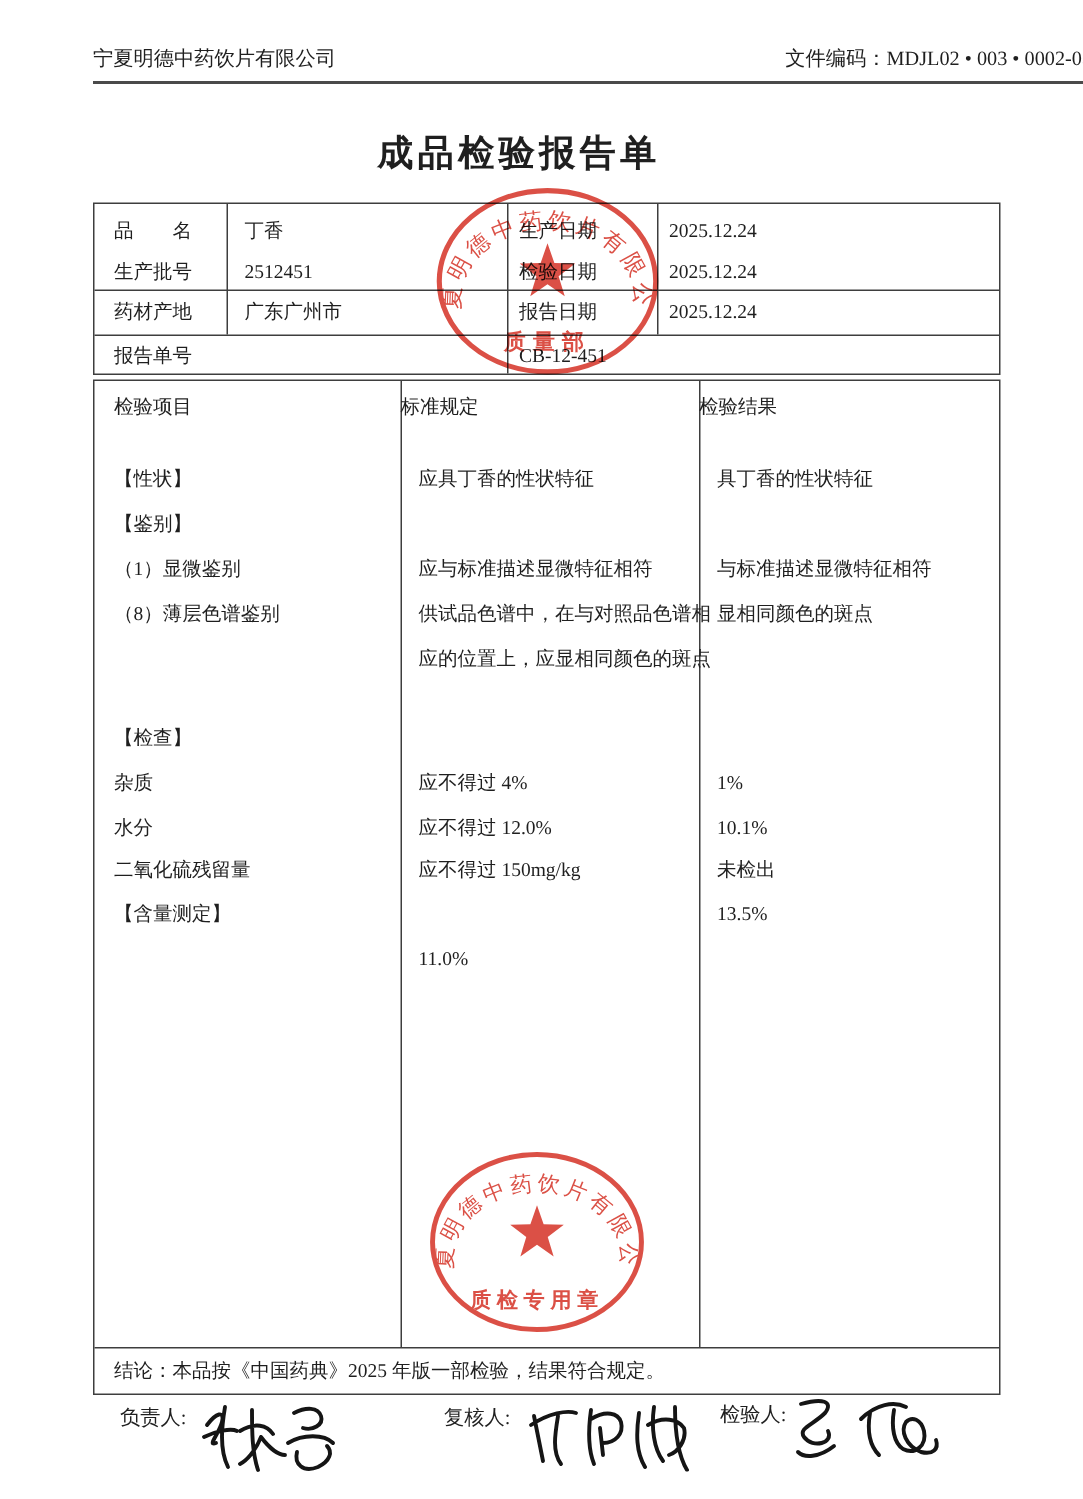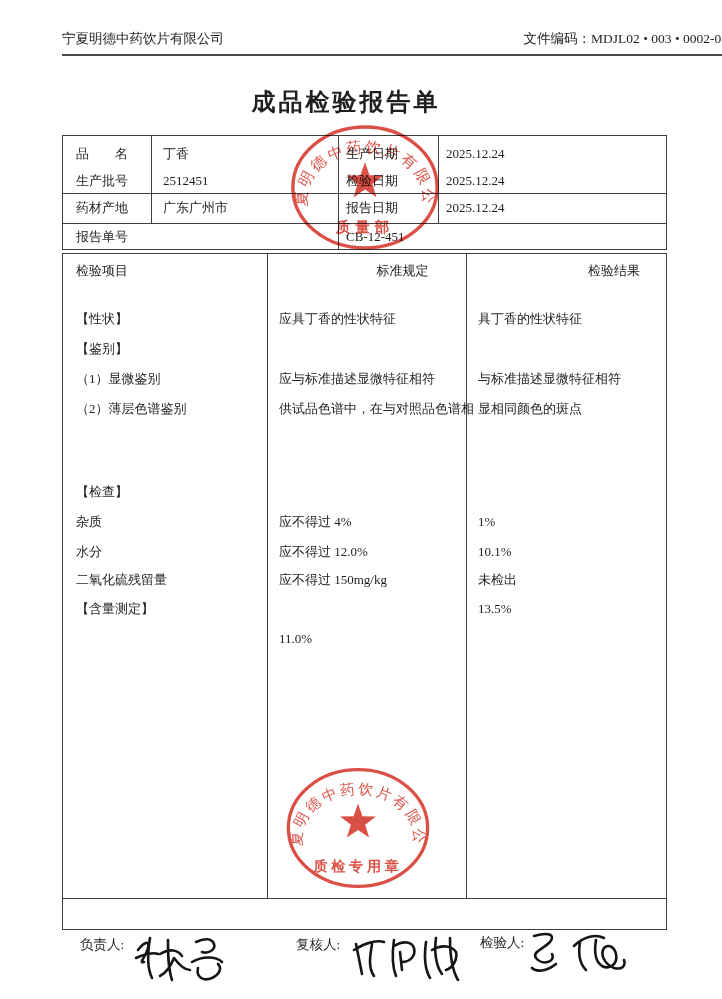--- a/index.html
+++ b/index.html
@@ -16,21 +16,21 @@
   .small{font-size:13.5px;white-space:nowrap;}
   .title{
     width:692px;text-align:center;
     font-size:24px;font-weight:bold;letter-spacing:3px;
   }
   .hdr-rule{border-top:2px solid #4a4a4a;height:0;}
   .tbl{position:absolute;border:1px solid #3e3e3e;box-sizing:border-box;background:transparent;}
   .vline{position:absolute;top:0;width:0;border-left:1px solid #3e3e3e;}
   .hline{position:absolute;left:0;right:0;height:0;border-top:1px solid #3e3e3e;}
   .cell{position:absolute;font-size:13px;white-space:nowrap;line-height:16px;}
-  .c{text-align:center;margin-left:36px;}
+  .c{text-align:left;}
   .uhead{text-underline-offset:4px;}
   .stamp{position:absolute;mix-blend-mode:multiply;opacity:.88;}
   .sig{position:absolute;}
   .sig path{fill:none;stroke:#151515;stroke-width:2.6;stroke-linecap:round;stroke-linejoin:round;}
 </style>
 </head>
 <body>
 
 <div class="page">
 
@@ -65,36 +65,37 @@
     <div class="cell" style="left:13px;top:93px">报告单号</div>
     <div class="cell" style="left:283px;top:93px">CB-12-451</div>
   </div>
 
   <div class="tbl" style="left:62px;top:253px;width:605px;height:677px">
     <div class="vline" style="left:204px;height:644px"></div>
     <div class="vline" style="left:403px;height:644px"></div>
 
     <div class="cell uhead" style="left:13px;top:9px">检验项目</div>
     <div class="cell uhead c" style="left:204px;top:9px;width:199px">标准规定</div>
-    <div class="cell uhead c" style="left:415px;top:9px;width:200px">检验结果</div>
+    <div class="cell uhead c" style="left:403px;top:9px;width:200px">检验结果</div>
 
     <div class="cell" style="left:13px;top:57px">【性状】</div>
     <div class="cell" style="left:216px;top:57px">应具丁香的性状特征</div>
     <div class="cell" style="left:415px;top:57px">具丁香的性状特征</div>
 
     <div class="cell" style="left:13px;top:87px">【鉴别】</div>
 
     <div class="cell" style="left:13px;top:117px">（1）显微鉴别</div>
     <div class="cell" style="left:216px;top:117px">应与标准描述显微特征相符</div>
     <div class="cell" style="left:415px;top:117px">与标准描述显微特征相符</div>
 
-    <div class="cell" style="left:13px;top:147px">（2）薄层色谱鉴别</div>
+    <div class="cell" style="left:13px;top:147px">（8）薄层色谱鉴别</div>
     <div class="cell" style="left:216px;top:147px">供试品色谱中，在与对照品色谱相</div>
     <div class="cell" style="left:415px;top:147px">显相同颜色的斑点</div>
 
+    <div class="cell" style="left:216px;top:177px">应的位置上，应显相同颜色的斑点</div>
 
     <div class="cell" style="left:13px;top:230px">【检查】</div>
 
     <div class="cell" style="left:13px;top:260px">杂质</div>
     <div class="cell" style="left:216px;top:260px">应不得过 4%</div>
     <div class="cell" style="left:415px;top:260px">1%</div>
 
     <div class="cell" style="left:13px;top:290px">水分</div>
     <div class="cell" style="left:216px;top:290px">应不得过 12.0%</div>
     <div class="cell" style="left:415px;top:290px">10.1%</div>
@@ -102,20 +103,21 @@
     <div class="cell" style="left:13px;top:318px">二氧化硫残留量</div>
     <div class="cell" style="left:216px;top:318px">应不得过 150mg/kg</div>
     <div class="cell" style="left:415px;top:318px">未检出</div>
 
     <div class="cell" style="left:13px;top:347px">【含量测定】</div>
     <div class="cell" style="left:415px;top:347px">13.5%</div>
 
     <div class="cell" style="left:216px;top:377px">11.0%</div>
 
     <div class="hline" style="top:644px"></div>
+    <div class="cell" style="left:13px;top:652px">结论：本品按《中国药典》2025 年版一部检验，结果符合规定。</div>
   </div>
 
   <div class="abs small" style="left:80px;top:936px">负责人:</div>
   <div class="abs small" style="left:296px;top:936px">复核人:</div>
   <div class="abs small" style="left:480px;top:934px">检验人:</div>
 
   <svg class="sig" style="left:128px;top:928px" width="105" height="58" viewBox="0 0 105 58">
     <path d="M10,22 C16,14 22,12 20,20 C18,28 10,36 16,34 M22,10 C20,22 18,38 24,50 M8,30 C16,26 26,24 30,26"></path>
     <path d="M40,12 C40,26 40,40 44,52 M32,26 C42,20 50,22 54,28 M46,30 C42,40 36,46 32,48 M46,30 C52,38 58,42 62,42"></path>
     <path d="M68,14 C76,10 84,10 86,16 C88,22 80,26 74,24 M64,34 C74,28 88,28 94,34 M70,40 C68,48 74,54 84,50 C92,46 94,40 90,36"></path>

